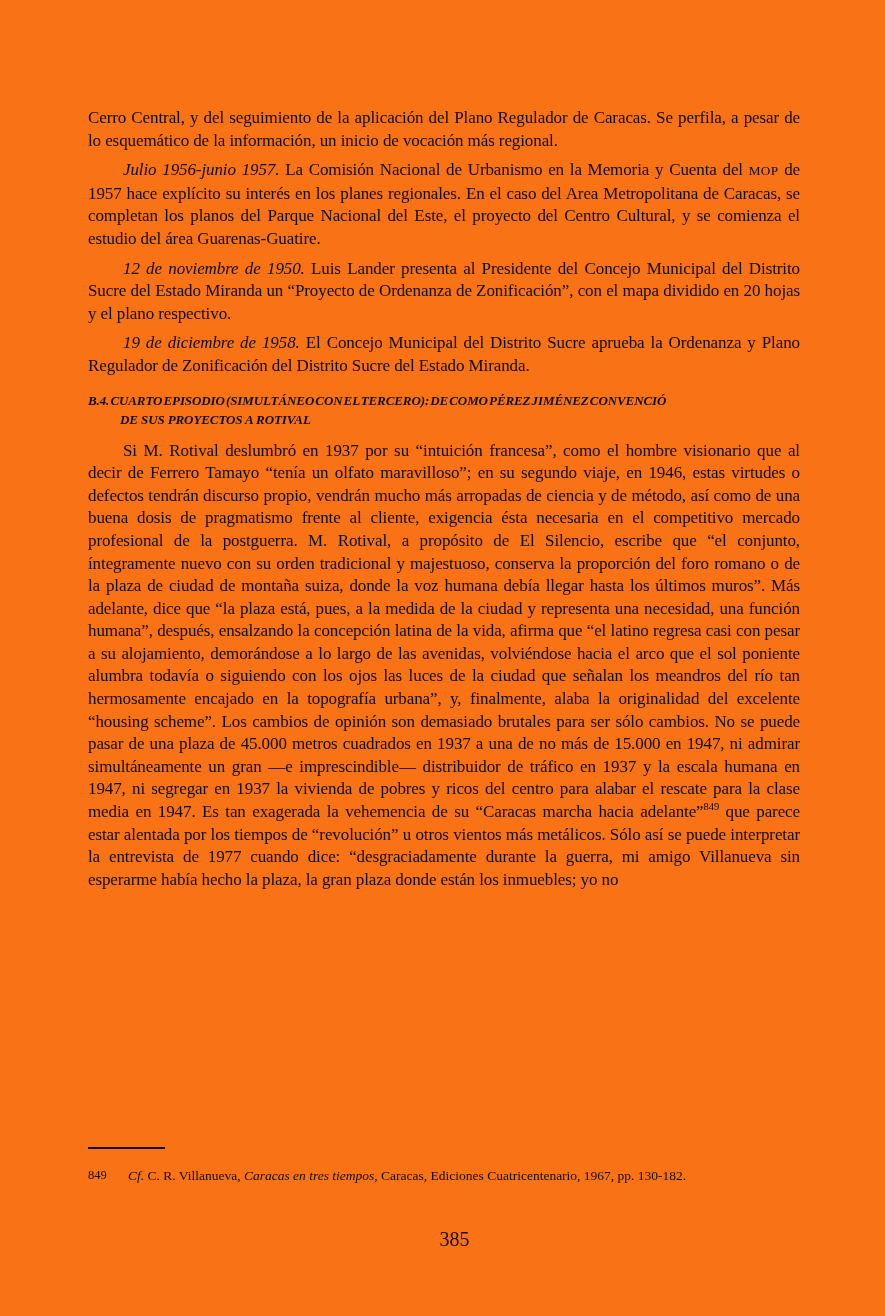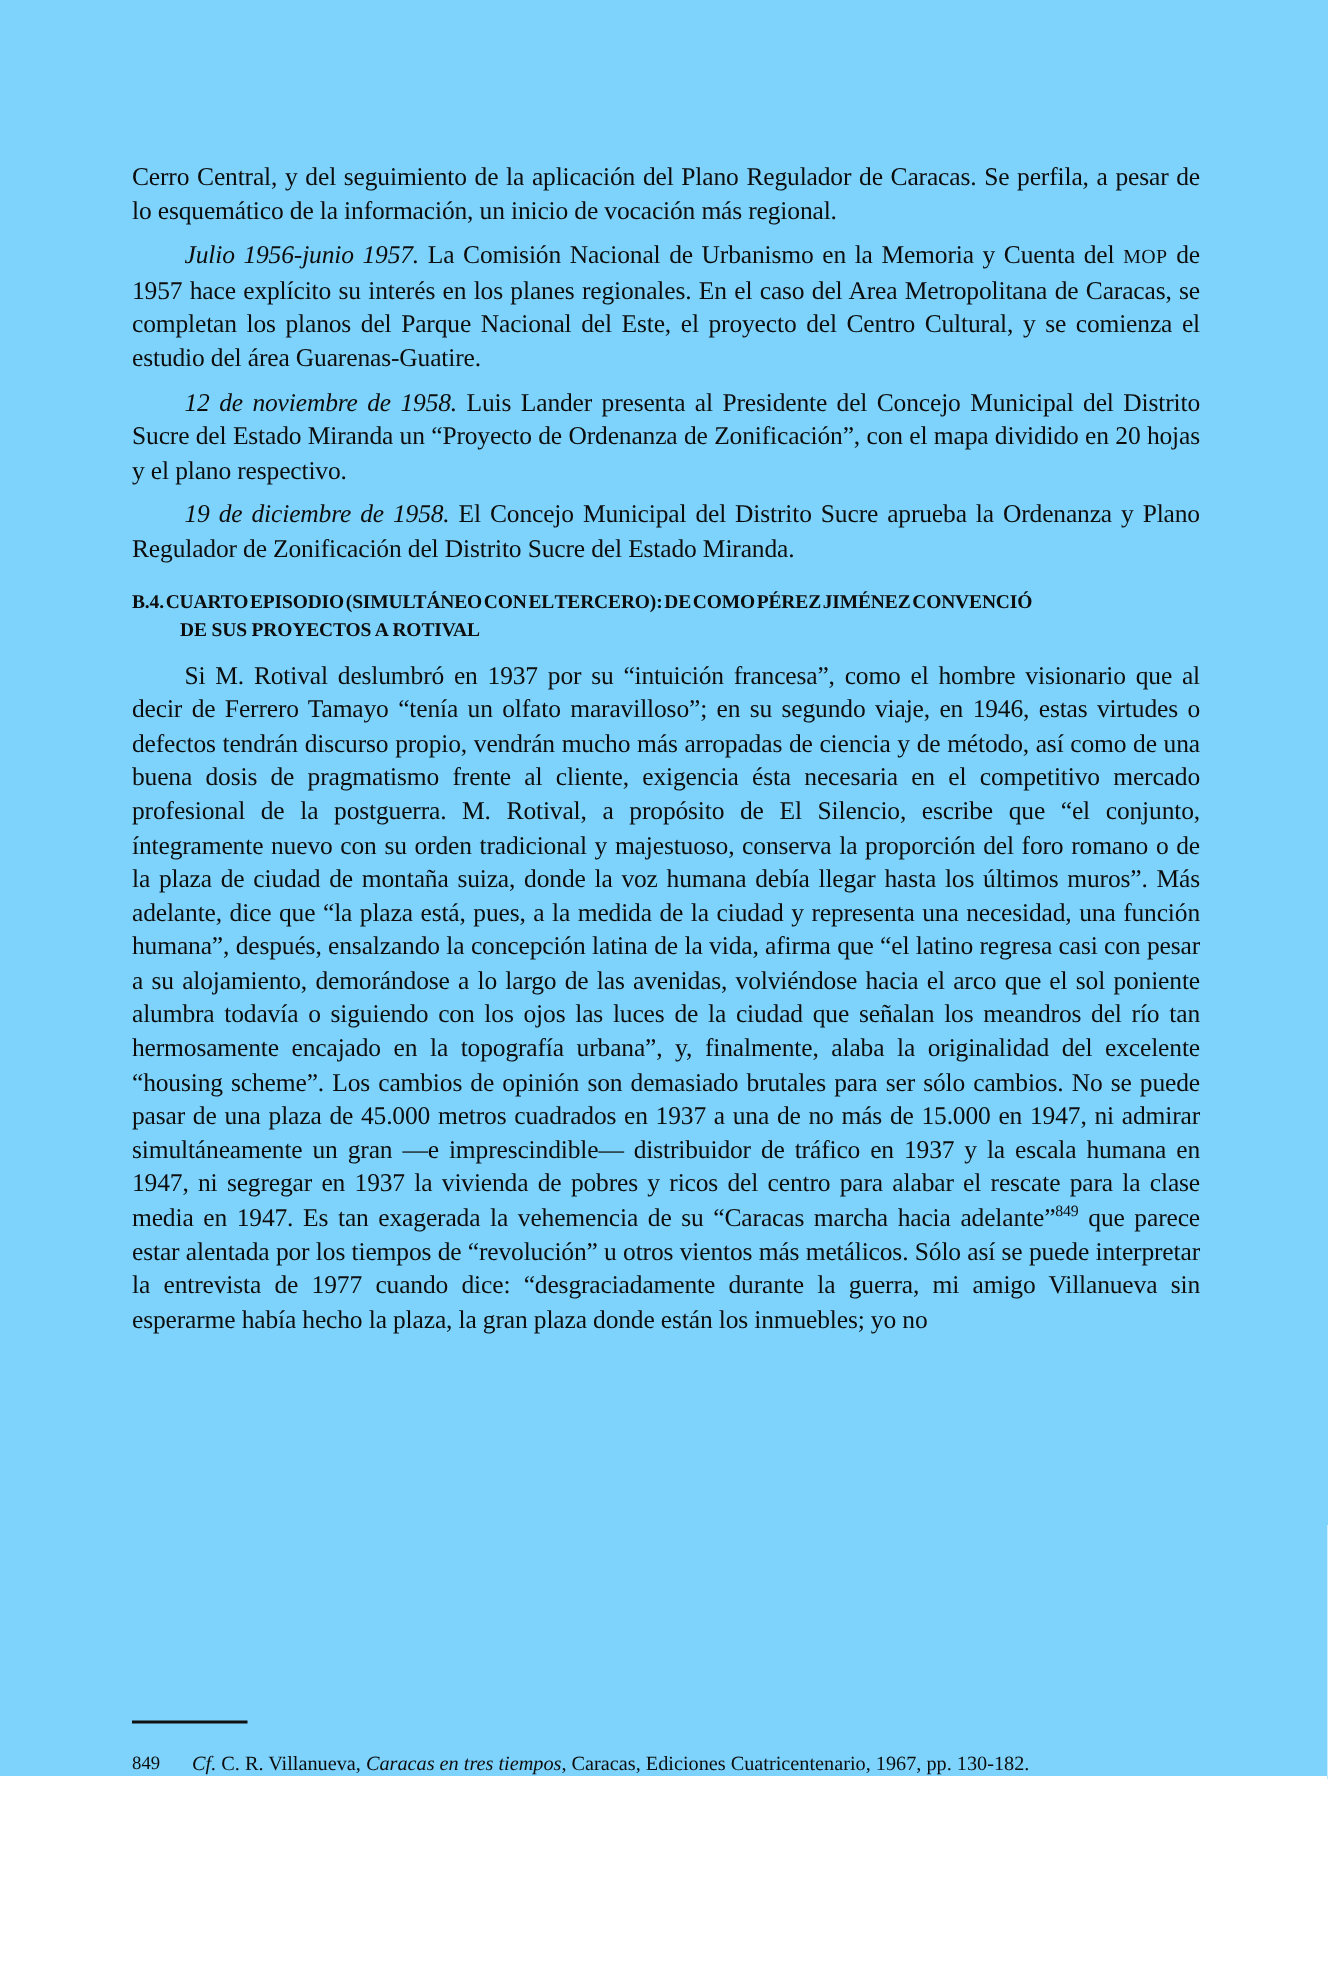--- a/index.html
+++ b/index.html
@@ -3,22 +3,22 @@
 <meta charset="utf-8">
 <style>
   html, body {
     margin: 0;
     padding: 0;
     background: #ffffff;
   }
   .page {
     position: relative;
     width: 885px;
-    height: 1184px;
-    background: #7dd3fc;
+    height: 1316px;
+    background: #f97316;
     color: #0d0d0d;
     font-family: "Liberation Serif", "DejaVu Serif", serif;
     overflow: hidden;
   }
   .text-block {
     position: absolute;
     top: 107px;
     left: 88px;
     width: 712px;
   }
@@ -39,20 +39,21 @@
     vertical-align: super;
     line-height: 0;
   }
   .section-heading {
     font-size: 13px;
     font-weight: bold;
     line-height: 19px;
     margin: 13px 0 11px 0;
     word-spacing: -2px;
     letter-spacing: -0.1px;
+    font-style: italic;
   }
   .section-heading .h-line2 {
     margin-left: 32px;
     word-spacing: 0px;
   }
   .footnote-rule {
     position: absolute;
     left: 88px;
     top: 1147px;
     width: 77px;
@@ -84,21 +85,21 @@
   }
 </style>
 </head>
 <body>
 
 <div class="page">
 
   <div class="text-block" id="text-block">
       <p class="para"><span class="seg-n">Cerro Central, y del seguimiento de la aplicación del Plano Regulador de Caracas. Se perfila, a pesar de lo esquemático de la información, un inicio de vocación más regional.</span></p>
       <p class="para indented"><span class="seg-i">Julio 1956-junio 1957.</span><span class="seg-n"> La Comisión Nacional de Urbanismo en la Memoria y Cuenta del </span><span class="seg-sc">MOP</span><span class="seg-n"> de 1957 hace explícito su interés en los planes regionales. En el caso del Area Metropolitana de Caracas, se completan los planos del Parque Nacional del Este, el proyecto del Centro Cultural, y se comienza el estudio del área Guarenas-Guatire.</span></p>
-      <p class="para indented"><span class="seg-i">12 de noviembre de 1958.</span><span class="seg-n"> Luis Lander presenta al Presidente del Concejo Municipal del Distrito Sucre del Estado Miranda un “Proyecto de Ordenanza de Zonificación”, con el mapa dividido en 20 hojas y el plano respectivo.</span></p>
+      <p class="para indented"><span class="seg-i">12 de noviembre de 1950.</span><span class="seg-n"> Luis Lander presenta al Presidente del Concejo Municipal del Distrito Sucre del Estado Miranda un “Proyecto de Ordenanza de Zonificación”, con el mapa dividido en 20 hojas y el plano respectivo.</span></p>
       <p class="para indented"><span class="seg-i">19 de diciembre de 1958.</span><span class="seg-n"> El Concejo Municipal del Distrito Sucre aprueba la Ordenanza y Plano Regulador de Zonificación del Distrito Sucre del Estado Miranda.</span></p>
       <div class="section-heading">
         <div class="h-line1">B.4. CUARTO EPISODIO (SIMULTÁNEO CON EL TERCERO): DE COMO PÉREZ JIMÉNEZ CONVENCIÓ</div>
         <div class="h-line2">DE SUS PROYECTOS A ROTIVAL</div>
       </div>
       <p class="para indented"><span class="seg-n">Si M. Rotival deslumbró en 1937 por su “intuición francesa”, como el hombre visionario que al decir de Ferrero Tamayo “tenía un olfato maravilloso”; en su segundo viaje, en 1946, estas virtudes o defectos tendrán discurso propio, vendrán mucho más arropadas de ciencia y de método, así como de una buena dosis de pragmatismo frente al cliente, exigencia ésta necesaria en el competitivo mercado profesional de la postguerra. M. Rotival, a propósito de El Silencio, escribe que “el conjunto, íntegramente nuevo con su orden tradicional y majestuoso, conserva la proporción del foro romano o de la plaza de ciudad de montaña suiza, donde la voz humana debía llegar hasta los últimos muros”. Más adelante, dice que “la plaza está, pues, a la medida de la ciudad y representa una necesidad, una función humana”, después, ensalzando la concepción latina de la vida, afirma que “el latino regresa casi con pesar a su alojamiento, demorándose a lo largo de las avenidas, volviéndose hacia el arco que el sol poniente alumbra todavía o siguiendo con los ojos las luces de la ciudad que señalan los meandros del río tan hermosamente encajado en la topografía urbana”, y, finalmente, alaba la originalidad del excelente “housing scheme”. Los cambios de opinión son demasiado brutales para ser sólo cambios. No se puede pasar de una plaza de 45.000 metros cuadrados en 1937 a una de no más de 15.000 en 1947, ni admirar simultáneamente un gran —e imprescindible— distribuidor de tráfico en 1937 y la escala humana en 1947, ni segregar en 1937 la vivienda de pobres y ricos del centro para alabar el rescate para la clase media en 1947. Es tan exagerada la vehemencia de su “Caracas marcha hacia adelante”</span><sup class="seg-sup">849</sup><span class="seg-n"> que parece estar alentada por los tiempos de “revolución” u otros vientos más metálicos. Sólo así se puede interpretar la entrevista de 1977 cuando dice: “desgraciadamente durante la guerra, mi amigo Villanueva sin esperarme había hecho la plaza, la gran plaza donde están los inmuebles; yo no</span></p>
     </div>
 
   <div class="footnote-rule"></div>
 

